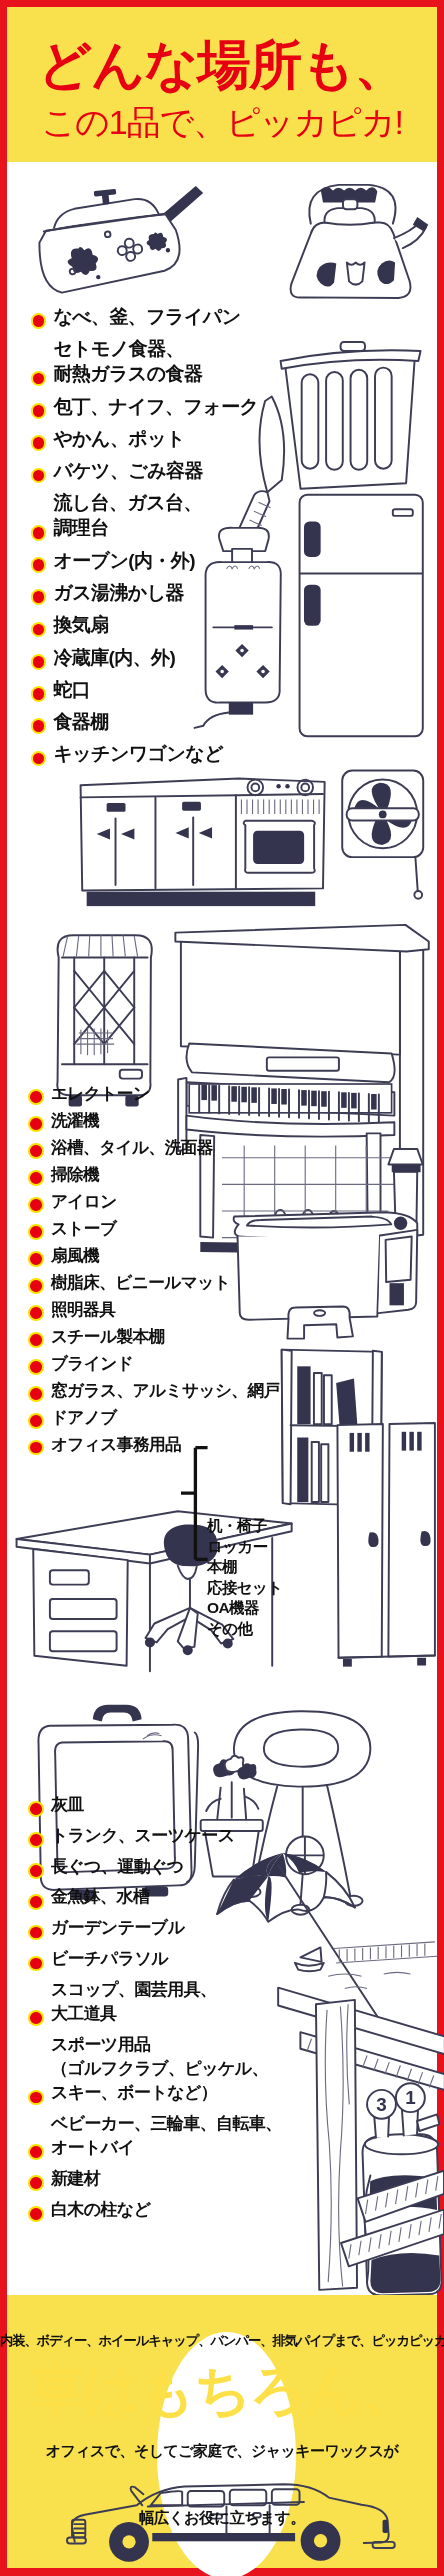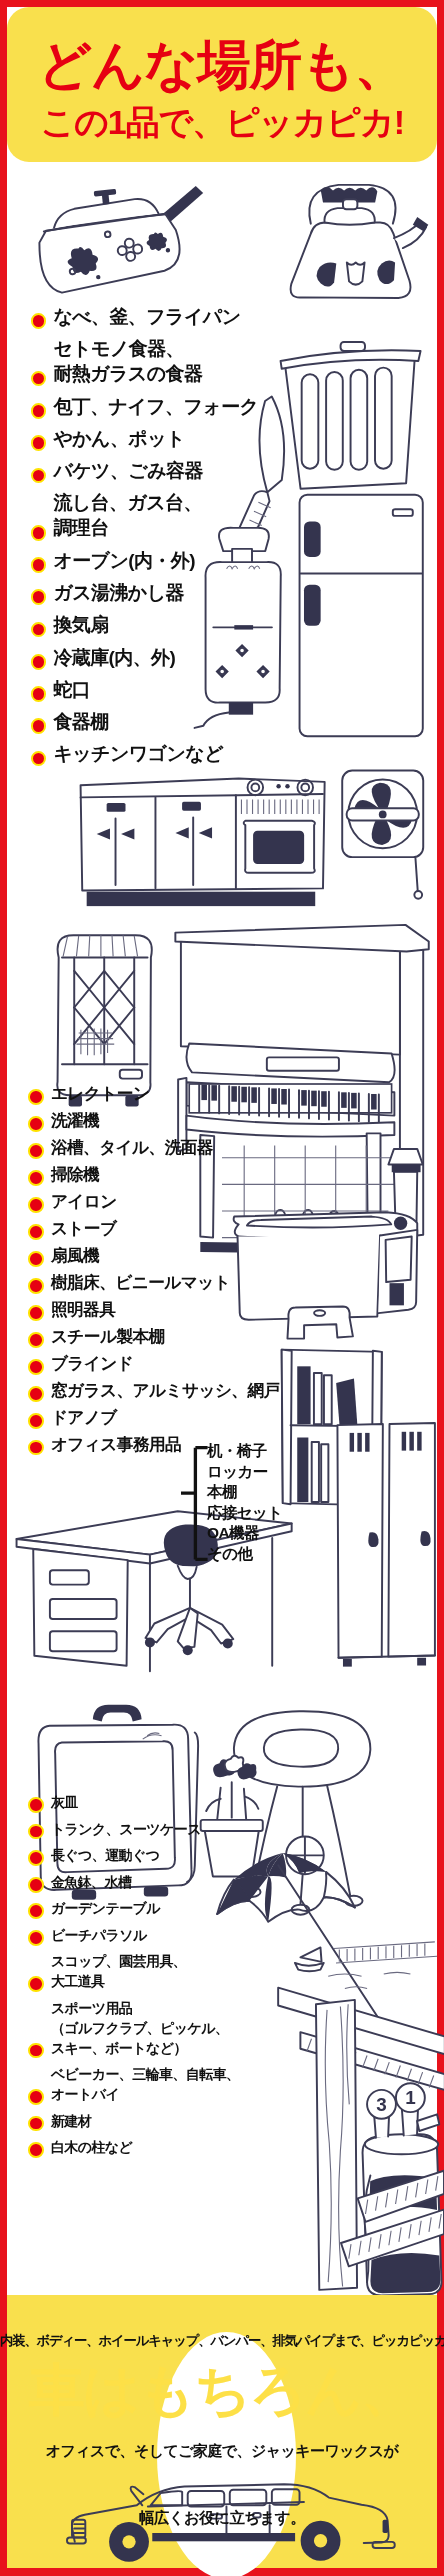--- a/index.html
+++ b/index.html
@@ -1,37 +1,37 @@
 <!DOCTYPE html>
 <html style="font-size:9px"><head>
 <meta charset="utf-8">
 <style>
   html,body{margin:0;padding:0;}
   body{width:444px;font-family:"Liberation Sans","DejaVu Sans",sans-serif;}
   .page{position:relative;width:444px;height:2576px;background:#e8121c;overflow:hidden;}
   .inner{position:absolute;left:7.2px;top:7.2px;width:430px;height:2560px;background:#ffffff;}
   .banner{position:absolute;left:7.2px;width:430px;background:#f9e04d;z-index:2;}
-  .banner-top{top:7.2px;height:155px;border-radius:22px;}
+  .banner-top{top:7.2px;height:155px;}
   .banner-bottom{top:2295px;height:273px;}
   .hdr-line1{position:absolute;top:23px;left:0;width:100%;text-align:center;
     font-size:53px;font-weight:800;color:#e60012;letter-spacing:-1.1px;white-space:nowrap;}
   .hdr-line2{position:absolute;top:93px;left:0;width:100%;text-align:center;
-    font-size:34px;font-weight:700;color:#e60012;letter-spacing:-1.1px;white-space:nowrap;}
+    font-size:34px;font-weight:400;color:#e60012;letter-spacing:-1.1px;white-space:nowrap;}
   .list{position:absolute;z-index:3;}
   .li{display:flex;align-items:flex-end;}
   .bullet{flex:none;width:11.7px;height:11.7px;border:2.8px solid #ffe200;background:#e60012;
     border-radius:50%;margin-right:7.2px;margin-top:2.8px;}
   .li-text{font-weight:800;color:#111;letter-spacing:-0.6px;white-space:nowrap;}
   .list-s1 .li{margin-bottom:7.2px;}
   .list-s1 .li-text{font-size:19px;line-height:1.32;}
   .list-s2 .li{margin-bottom:6.1px;}
   .list-s2 .li-text{font-size:16.7px;line-height:1.25;}
   .list-s3 .li{margin-bottom:6.7px;}
-  .list-s3 .li-text{font-size:14px;line-height:1.42;}
-  .office-note{position:absolute;left:207px;top:1441px;z-index:3;}
+  .list-s3 .li-text{font-size:17px;line-height:1.42;}
+  .office-note{position:absolute;left:207px;top:1516px;z-index:3;}
   .sub-line{font-size:15.5px;font-weight:800;color:#111;line-height:20.5px;letter-spacing:-0.6px;white-space:nowrap;}
   .bracket{position:absolute;left:181px;top:1442px;z-index:3;}
   .illus{position:absolute;z-index:1;}
   .illus svg{display:block;overflow:visible;}
   .oval{position:absolute;left:157px;top:2332px;width:139px;height:247px;background:#fff;
     border-radius:50%;z-index:2;}
   .ft-top{position:absolute;top:2332px;left:0;width:100%;text-align:center;z-index:4;
     font-size:13.3px;font-weight:800;color:#111;letter-spacing:-1.1px;white-space:nowrap;}
   .ft-headline{position:absolute;top:2353px;left:0;width:100%;text-align:center;z-index:4;
     font-size:56px;font-weight:800;color:#fde047;letter-spacing:-1.7px;white-space:nowrap;}

